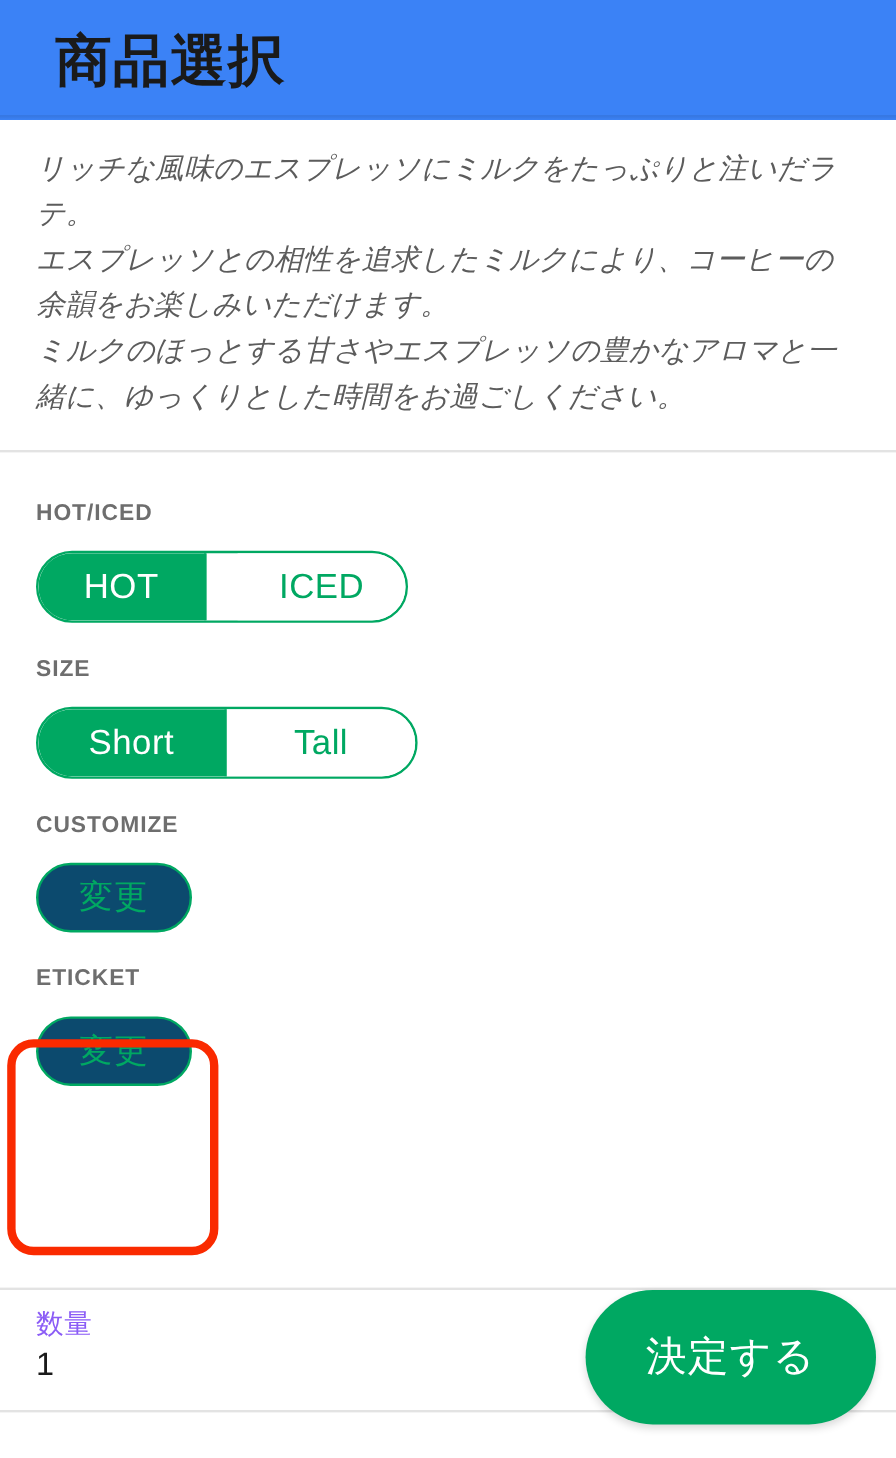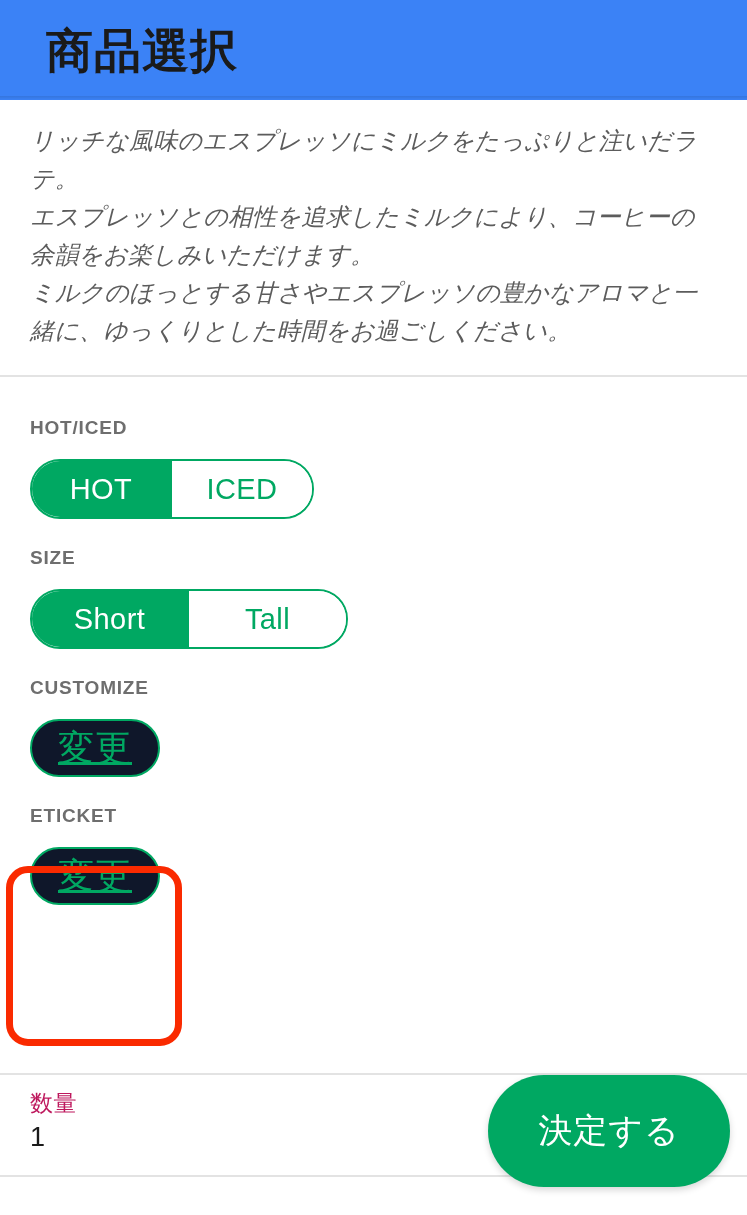--- a/index.html
+++ b/index.html
@@ -90,21 +90,21 @@
     letter-spacing: 0.4px;
     cursor: pointer;
     user-select: none;
   }
   .seg-item:last-child { border-right: none; }
   .seg-item.selected {
     background: #00a862;
     color: #ffffff;
   }
 
-  .seg-hoticed { height: 60px; }
+  .seg-hoticed { height: 60px; gap: 26px; }
   .seg-hoticed .seg-item { width: 140px; }
 
   .seg-size { height: 60px; }
   .seg-size .seg-item { width: 157px; }
 
   .reg-mark {
     font-size: 16px;
     vertical-align: super;
     line-height: 0;
     margin-left: 1px;
@@ -113,27 +113,26 @@
   
   .pill-button {
     display: inline-flex;
     align-items: center;
     justify-content: center;
     width: 130px;
     height: 58px;
     border: 2px solid #00a862;
     border-radius: 100px;
     color: #00a862;
-    font-size: 36px;
-    background: #0f172a;
+    font-size: 28px;
+    background: #0c4a6e;
     box-sizing: border-box;
     cursor: pointer;
     user-select: none;
     letter-spacing: 1px;
-    text-decoration: underline;
   }
 
   
   .annotation-box {
     position: absolute;
     left: 6px;
     top: 866px;
     width: 176px;
     height: 180px;
     border: 7px solid #fa2a00;
@@ -162,21 +161,21 @@
     height: 2px;
     background: #e3e3e3;
   }
   .qty-block {
     position: absolute;
     left: 30px;
     top: 14px;
   }
   .qty-label {
     font-size: 23px;
-    color: #be185d;
+    color: #8b5cf6;
     line-height: 1.25;
     letter-spacing: 0.5px;
   }
   .qty-value {
     font-size: 27px;
     color: #1a1a1a;
     line-height: 1.3;
     margin-top: 2px;
   }
   .confirm-button {

